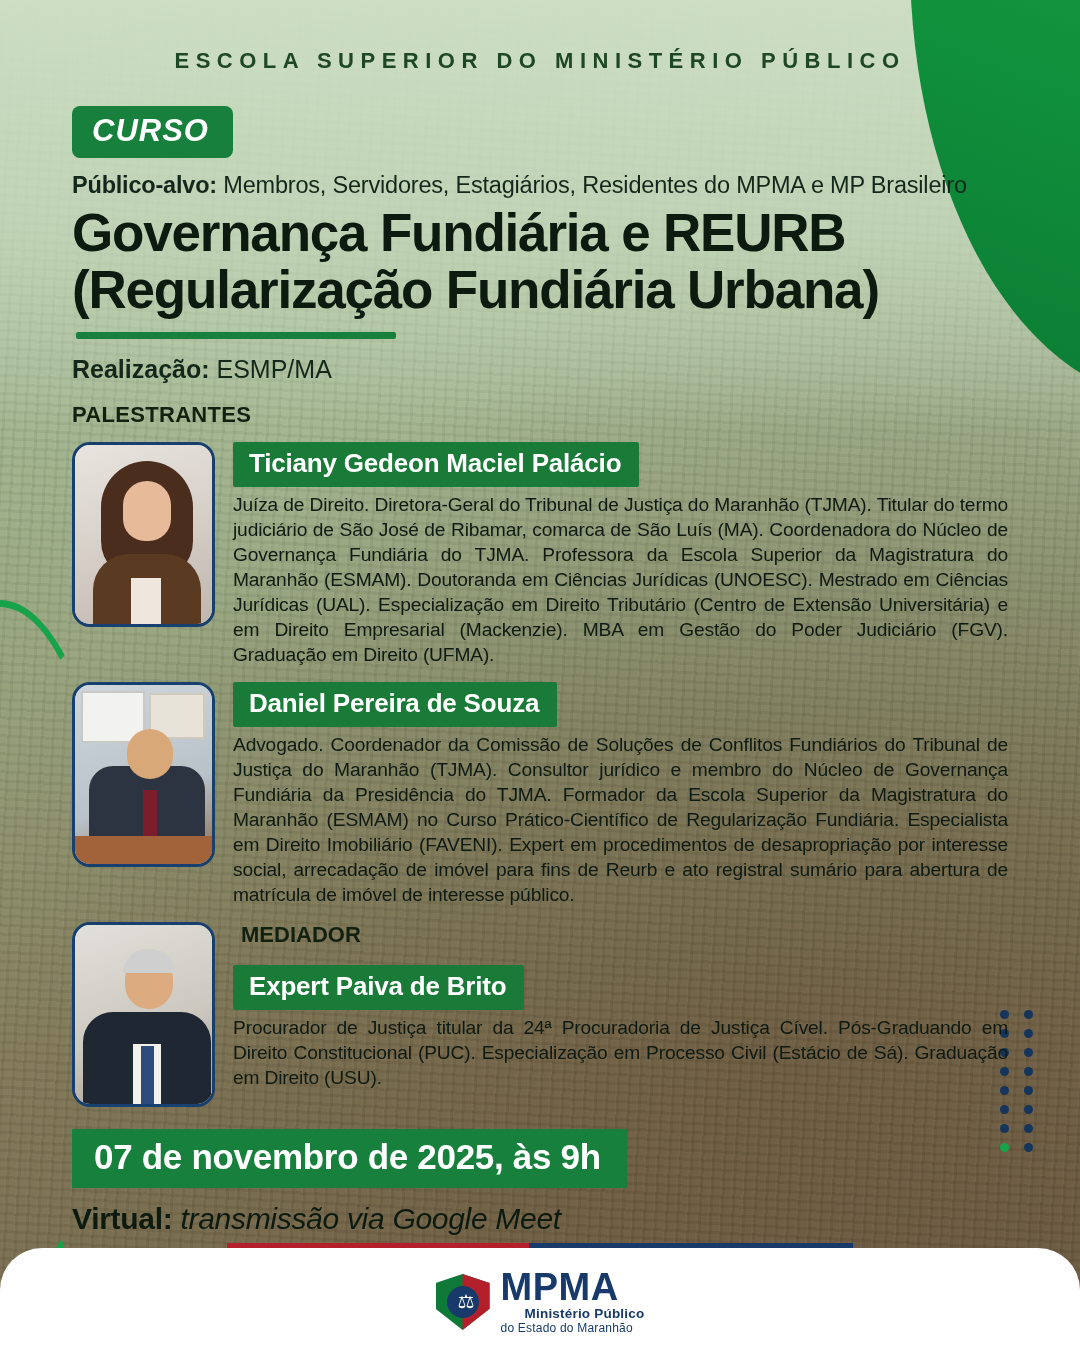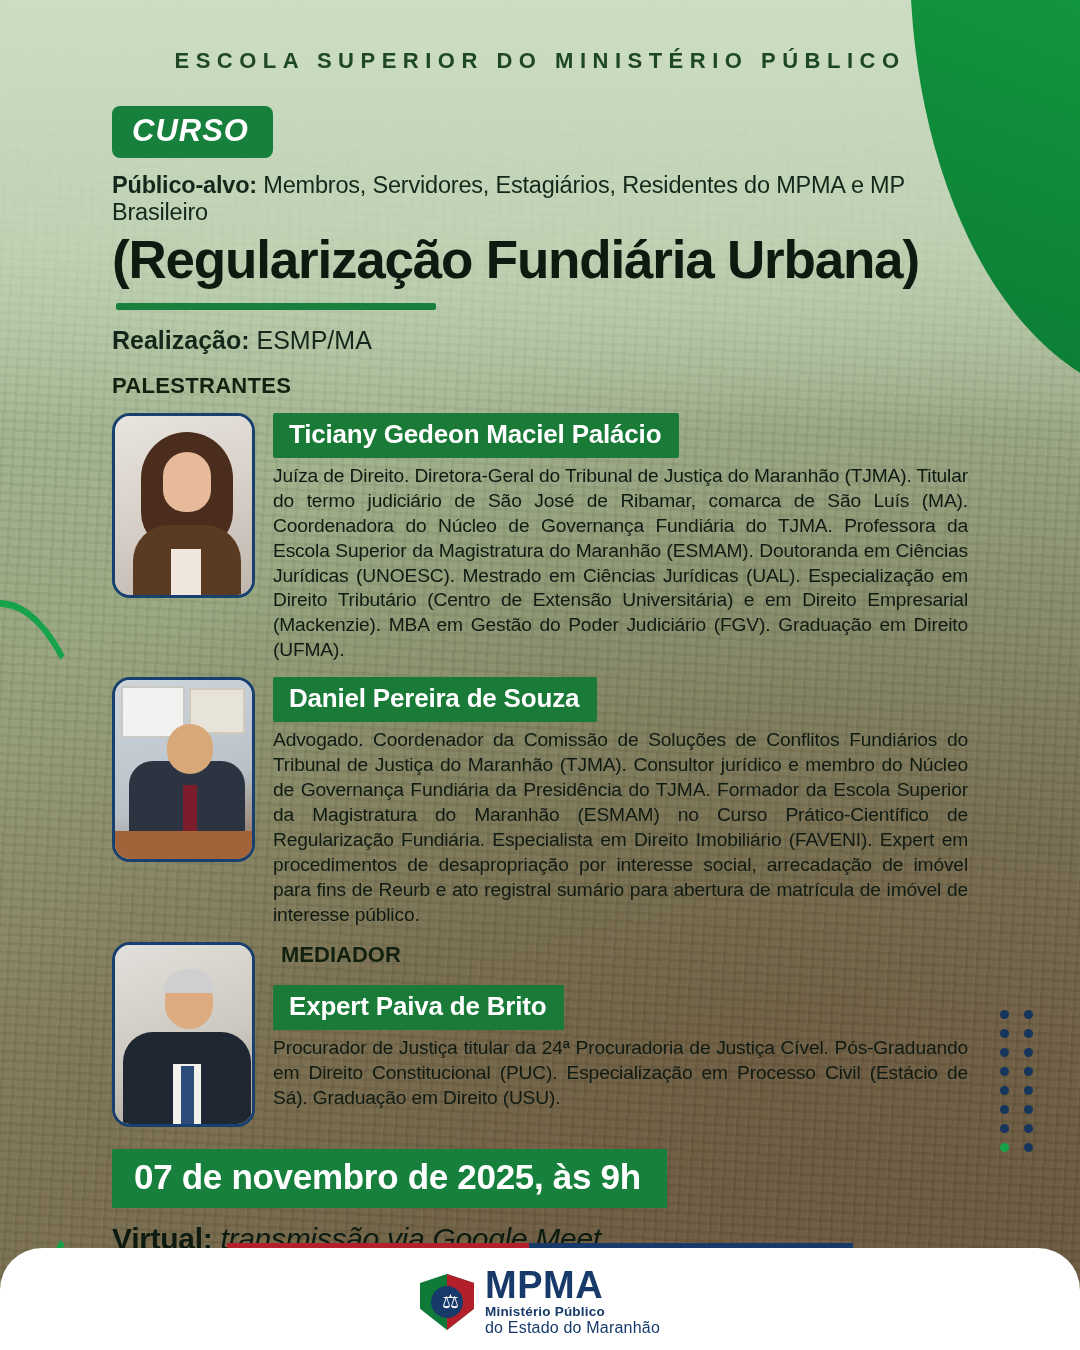--- a/index.html
+++ b/index.html
@@ -54,21 +54,21 @@
   }
   .dots {
     position: absolute; right: 42px; top: 1010px;
     display: grid; grid-template-columns: repeat(2, 14px);
     gap: 10px 10px;
     z-index: 4;
   }
   .dots i { display:block; width: 9px; height: 9px; border-radius: 50%; background: #16355c; }
   .dots i.g { background: #16a34a; }
 
-  .content { position: relative; z-index: 5; padding: 0 112px; }
+  .content { position: relative; z-index: 5; padding: 0 72px; }
 
   .eyebrow {
     margin-top: 48px;
     text-align: center;
     font-size: 22px;
     font-weight: 700;
     letter-spacing: 6.5px;
     color: #1e4723;
   }
 
@@ -238,22 +238,22 @@
     position:absolute; left:11px; top:12px; width:32px; height:32px;
     border-radius:50%; background:#173a6b;
   }
   .logo-mark .scale {
     position:absolute; left:22px; top:17px; width:10px; height:22px;
     color:#fff; font-size:19px; line-height:22px; text-align:center;
   }
   .logo-text .mpma {
     font-size: 38px; font-weight: 700; color: #173a6b; line-height: 0.95; letter-spacing: 0.5px;
   }
-  .logo-text .sub1 { font-size: 13.5px; font-weight: 700; color: #173a6b; letter-spacing: .2px;}
-  .logo-text .sub2 { font-size: 16px; color: #173a6b; letter-spacing: .2px;}
+  .logo-text .sub1 { font-size: 13.5px; font-weight: 700; color: #173a6b; letter-spacing: .2px; margin-left: 24px;}
+  .logo-text .sub2 { font-size: 12px; color: #173a6b; letter-spacing: .2px;}
 </style>
 </head>
 <body>
 
 <div id="poster">
 
   <div class="right-swoosh"></div>
   <div class="left-arc"></div>
   <div class="dots">
     <i></i>
@@ -279,20 +279,21 @@
     <div class="eyebrow">ESCOLA SUPERIOR DO MINISTÉRIO PÚBLICO</div>
 
     <div class="curso-badge">CURSO</div>
 
     <div class="target-line">
       <b>Público-alvo:</b>
       <span>Membros, Servidores, Estagiários, Residentes do MPMA e MP Brasileiro</span>
     </div>
 
     <h1 class="title">
+      <div>Governança Fundiária e REURB</div>
       <div>(Regularização Fundiária Urbana)</div>
     </h1>
     <div class="rule"></div>
 
     <div class="realizacao">
       <b>Realização:</b>
       <span>ESMP/MA</span>
     </div>
 
     <div class="palestrantes-label">PALESTRANTES</div>

